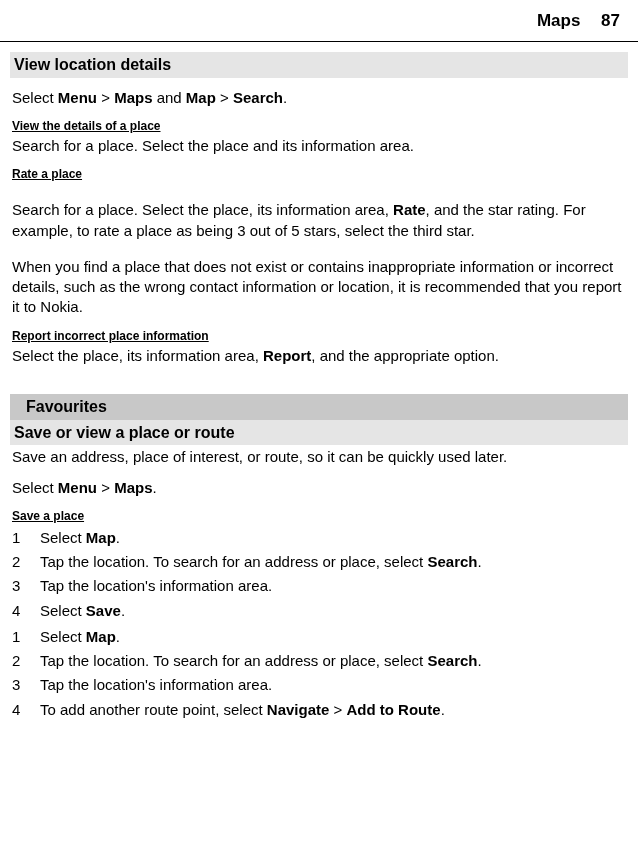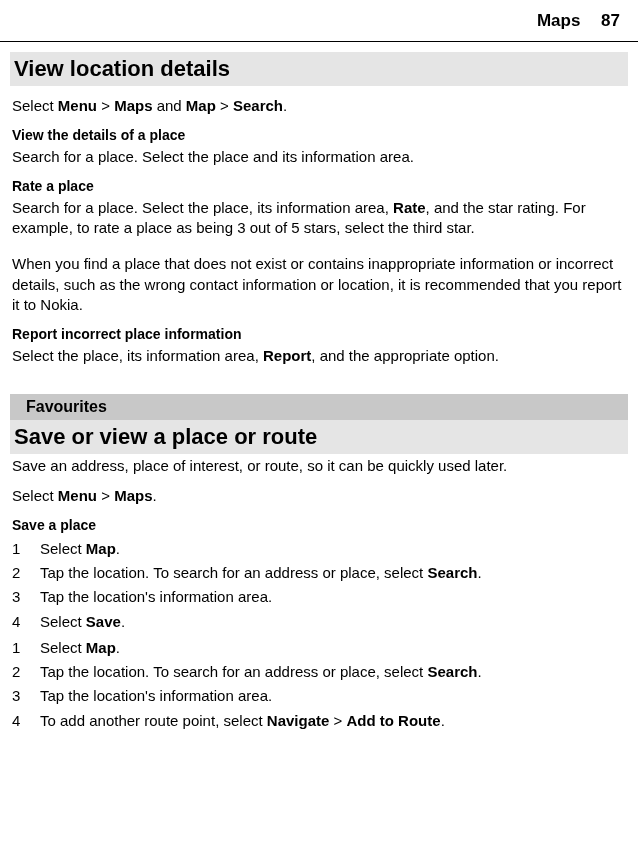--- a/index.html
+++ b/index.html
@@ -24,24 +24,24 @@
     .section-bar-dark {
       background: #c8c8c8;
       font-weight: bold;
       padding: 2px 16px;
       font-size: 16px;
     }
     .section-bar-light {
       background: #e5e5e5;
       font-weight: bold;
       padding: 2px 4px;
-      font-size: 22px;
+      font-size: 16px;
     }
     .para-block { margin: 10px 2px; }
-    .subheading { font-weight: bold; font-size: 14px; padding: 0 2px; margin-top: 6px; }
+    .subheading { font-weight: bold; font-size: 12px; padding: 0 2px; margin-top: 6px; text-decoration: underline; }
     .list { margin: 2px 2px; }
     .list-row { display: flex; padding: 2px 0; }
     .list-num { width: 28px; flex-shrink: 0; }
     .list-text { flex: 1; }
     b { font-weight: bold; }
   </style>
 </head>
 <body>
 
 <div class="page-header">
@@ -54,21 +54,21 @@
 
   <div class="section-bar-light">View location details</div>
   <div class="para-block">
     <span>Select </span><b>Menu</b><span> &gt; </span><b>Maps</b><span> and </span><b>Map</b><span> &gt; </span><b>Search</b><span>.</span>
   </div>
 
   <div class="subheading">View the details of a place</div>
   <div class="para-block" style="margin-top:2px">Search for a place. Select the place and its information area.</div>
 
   <div class="subheading">Rate a place</div>
-  <div class="para-block" style="margin-top:2px">
+  <div class="para-block" style="margin-top:18px">
     <span>Search for a place. Select the place, its information area, </span><b>Rate</b><span>, and the star rating. For example, to rate a place as being 3 out of 5 stars, select the third star.</span>
   </div>
   <div class="para-block" style="margin-top:16px">When you find a place that does not exist or contains inappropriate information or incorrect details, such as the wrong contact information or location, it is recommended that you report it to Nokia.</div>
 
   <div class="subheading">Report incorrect place information</div>
   <div class="para-block" style="margin-top:2px">
     <span>Select the place, its information area, </span><b>Report</b><span>, and the appropriate option.</span>
   </div>
 
   <div style="height:18px"></div>

